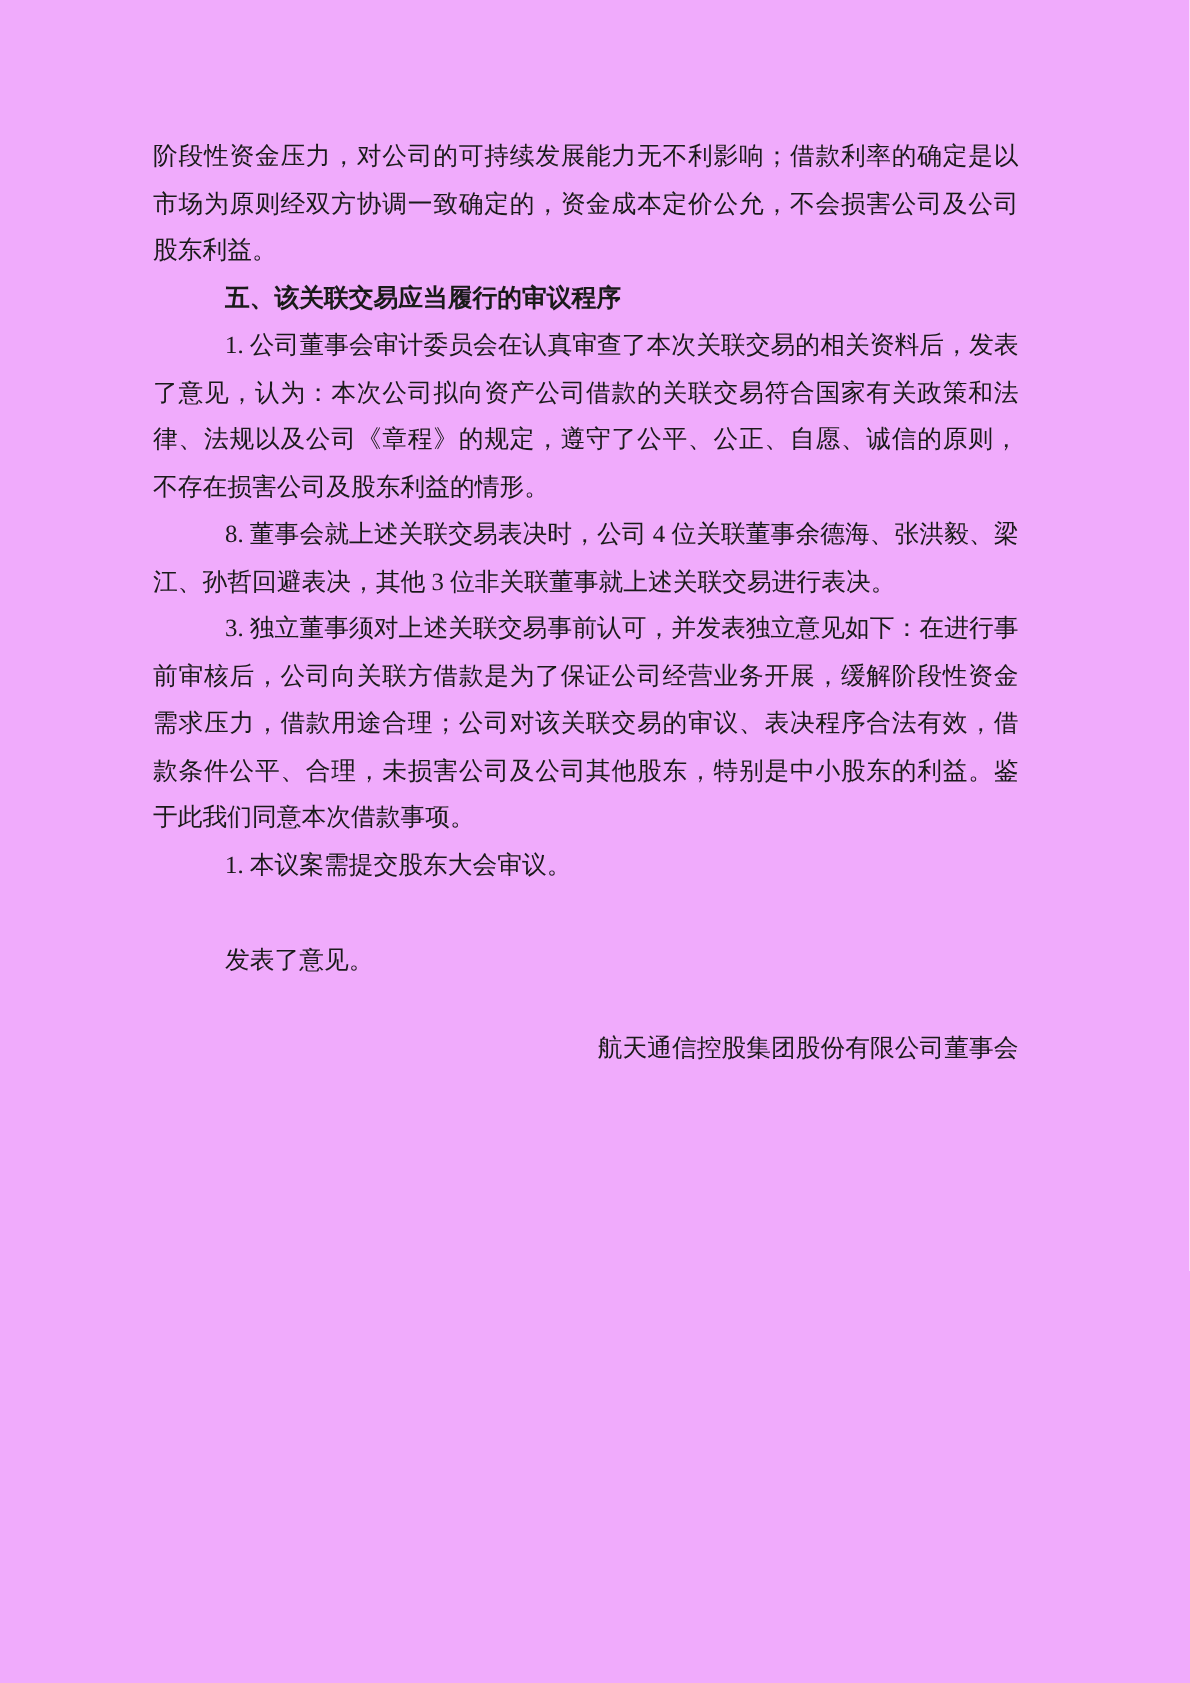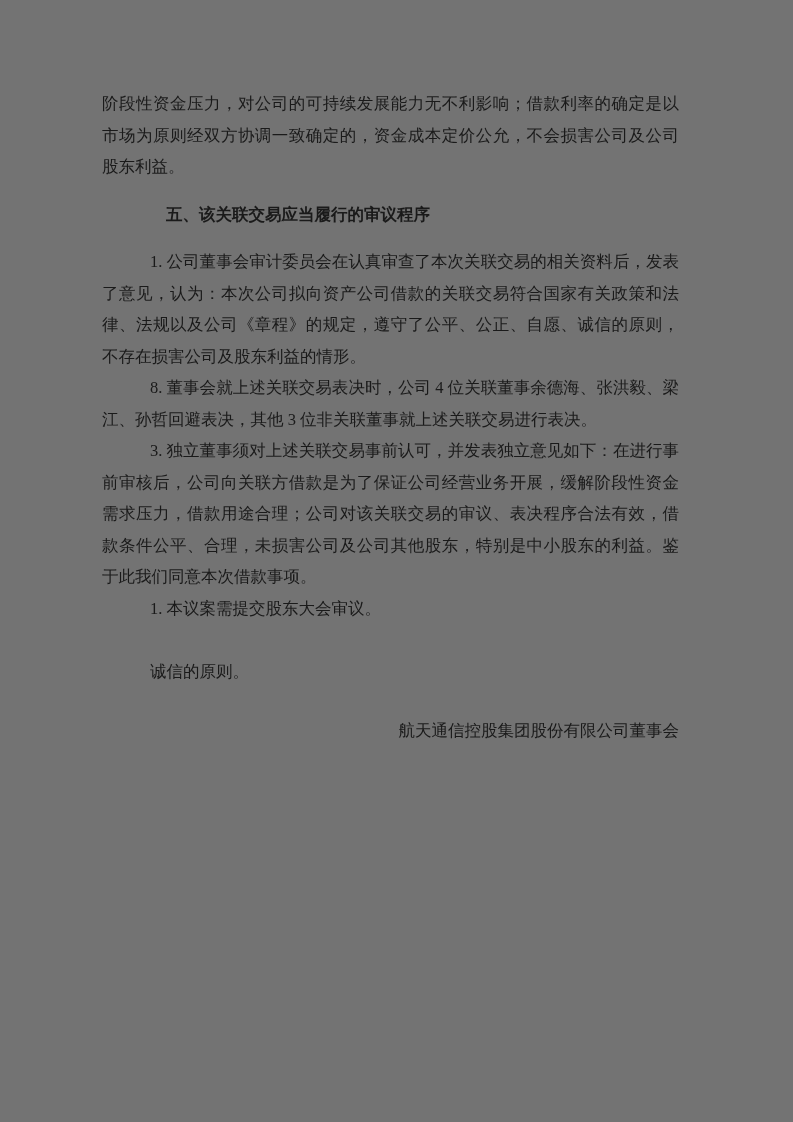--- a/index.html
+++ b/index.html
@@ -4,21 +4,21 @@
 <style>
   html, body {
     margin: 0;
     padding: 0;
     background: #ffffff;
   }
   .page {
     position: relative;
     width: 793px;
     height: 1122px;
-    background: #737373;
+    background: #f0abfc;
     font-family: "Liberation Serif", "DejaVu Serif", serif;
     color: #1a1a1a;
     overflow: hidden;
   }
   .content {
     position: absolute;
     left: 102px;
     top: 88px;
     width: 577px;
     font-size: 16.5px;
@@ -27,21 +27,21 @@
   }
   .content p {
     margin: 0;
     padding: 0;
     text-indent: 48px;
   }
   .content p.continuation {
     text-indent: 0;
   }
   .content .heading {
-    margin: 16px;
+    margin: 0;
     padding: 0;
     font-size: 16.5px;
     line-height: 31.5px;
     font-weight: bold;
     text-indent: 48px;
     text-align: left;
   }
   .content p.closing-line {
     margin-top: 31.5px;
   }
@@ -56,16 +56,16 @@
 <body>
 
 <div class="page">
   <div class="content">
     <p class="continuation">阶段性资金压力，对公司的可持续发展能力无不利影响；借款利率的确定是以市场为原则经双方协调一致确定的，资金成本定价公允，不会损害公司及公司股东利益。</p>
     <p class="heading">五、该关联交易应当履行的审议程序</p>
     <p>1. 公司董事会审计委员会在认真审查了本次关联交易的相关资料后，发表了意见，认为：本次公司拟向资产公司借款的关联交易符合国家有关政策和法律、法规以及公司《章程》的规定，遵守了公平、公正、自愿、诚信的原则，不存在损害公司及股东利益的情形。</p>
     <p>8. 董事会就上述关联交易表决时，公司 4 位关联董事余德海、张洪毅、梁江、孙哲回避表决，其他 3 位非关联董事就上述关联交易进行表决。</p>
     <p>3. 独立董事须对上述关联交易事前认可，并发表独立意见如下：在进行事前审核后，公司向关联方借款是为了保证公司经营业务开展，缓解阶段性资金需求压力，借款用途合理；公司对该关联交易的审议、表决程序合法有效，借款条件公平、合理，未损害公司及公司其他股东，特别是中小股东的利益。鉴于此我们同意本次借款事项。</p>
     <p>1. 本议案需提交股东大会审议。</p>
-    <p class="closing-line">诚信的原则。</p>
+    <p class="closing-line">发表了意见。</p>
     <p class="signature-line">航天通信控股集团股份有限公司董事会</p>
   </div>
 </div>
 
 </body></html>

